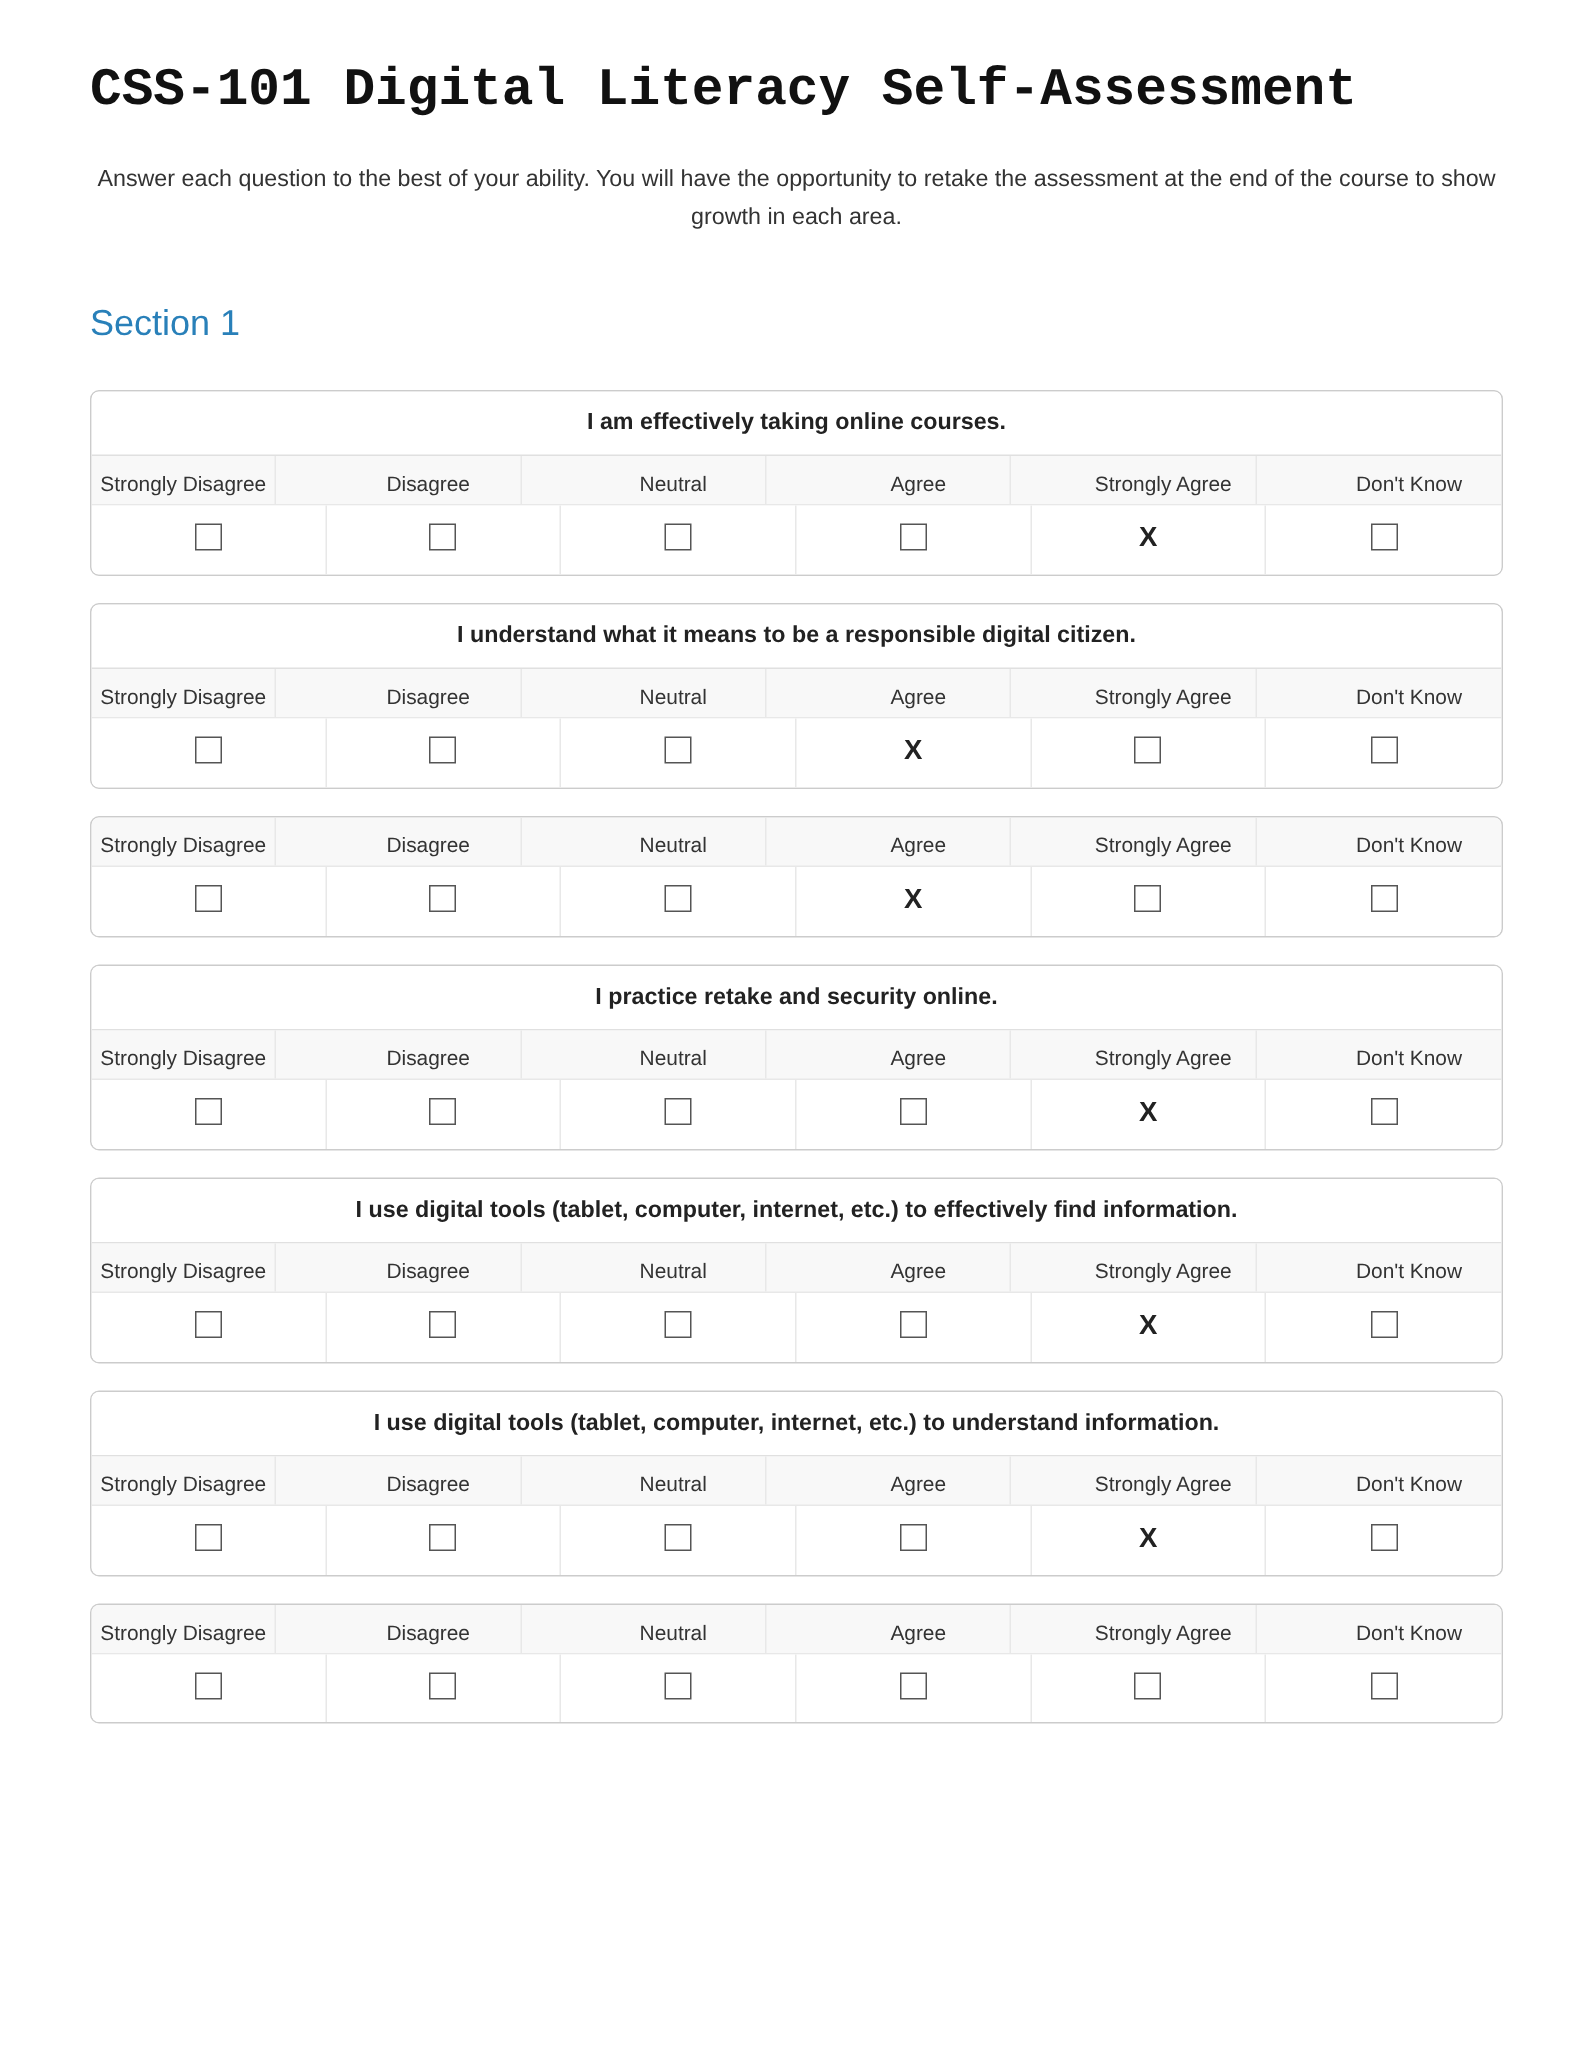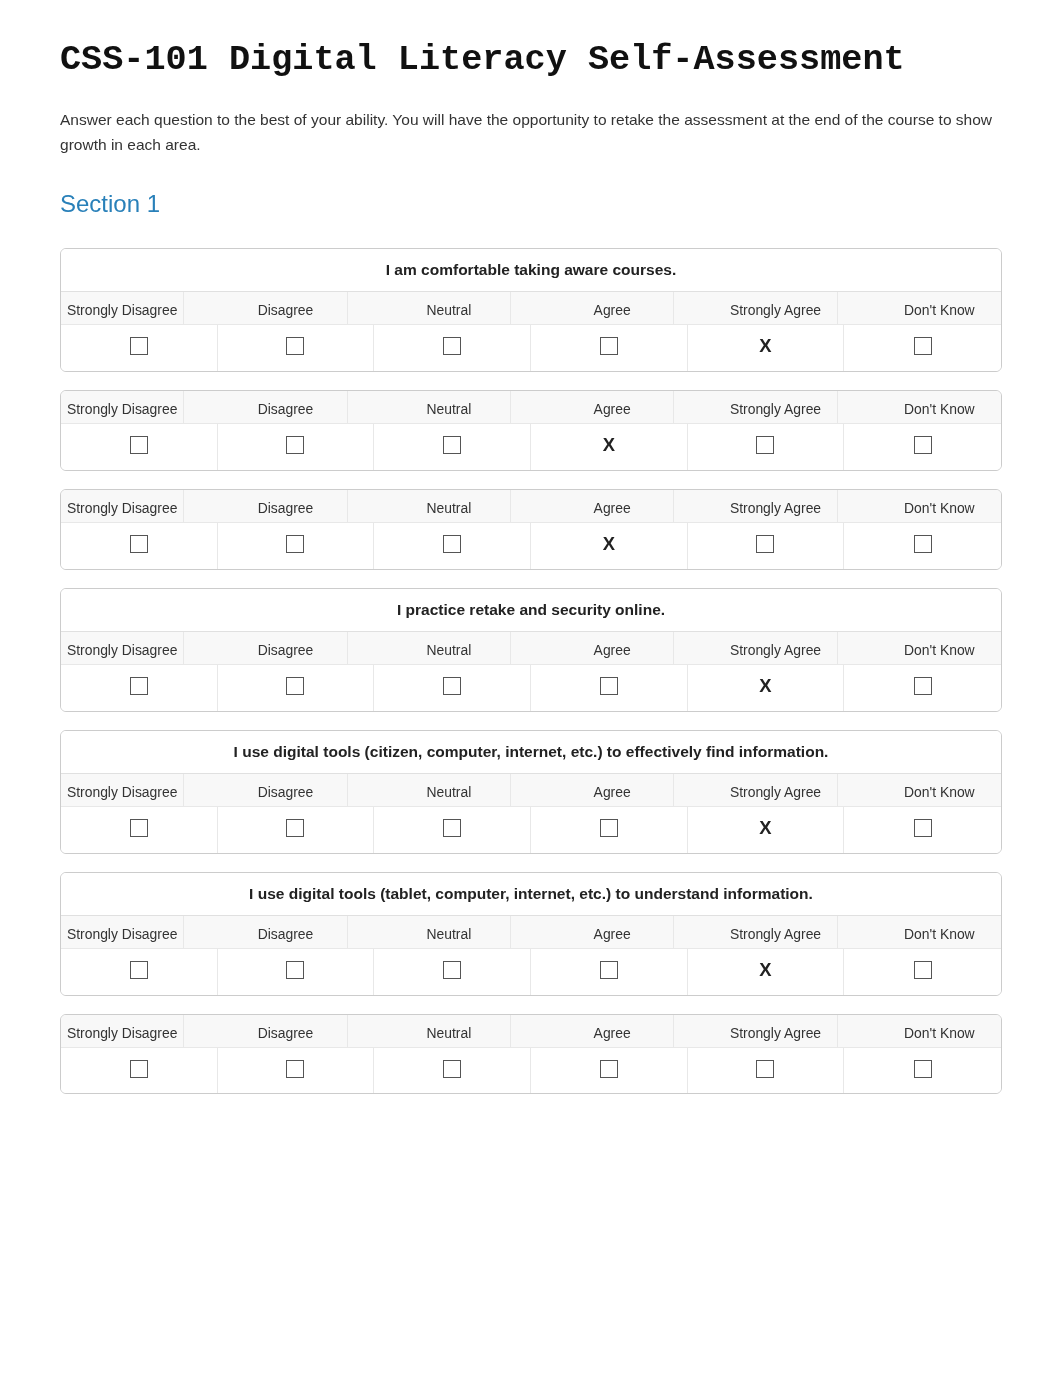--- a/index.html
+++ b/index.html
@@ -12,23 +12,24 @@
     }
     h1 {
       font-size: 2.2rem;
       font-weight: bold;
       margin-bottom: 28px;
       color: #111;
       font-family: Liberation Mono, monospace;
     }
     .instructions {
       font-size: 0.97rem;
-      margin-bottom: 32px;
+      margin-bottom: 44px;
       line-height: 1.6;
       color: #333;
+      text-align: center;
     }
     .section-title {
       font-size: 1.5rem;
       color: #2980b9;
       margin-bottom: 30px;
       font-weight: normal;
     }
     .question-card {
       border: 1px solid #ccc;
       border-radius: 6px;
@@ -85,39 +86,40 @@
   </style>
 </head>
 <body>
 
 <h1>CSS-101 Digital Literacy Self-Assessment</h1>
 <p class="instructions">Answer each question to the best of your ability.  You will have the opportunity to retake the assessment at the end of the course to show growth in each area.</p>
 <h2 class="section-title">Section 1</h2>
 
 <div id="questions-container">
     <div class="question-card">
-      <div class="question-text">I am comfortable taking aware courses.</div>
-      <div class="options-row">
-        <div class="option-cell">Strongly Disagree</div>
-        <div class="option-cell">Disagree</div>
-        <div class="option-cell">Neutral</div>
-        <div class="option-cell">Agree</div>
-        <div class="option-cell">Strongly Agree</div>
-        <div class="option-cell">Don't Know</div>
-      </div>
-      <div class="checkbox-row">
-        <div class="checkbox-cell"><span class="checkbox-icon"></span></div>
-        <div class="checkbox-cell"><span class="checkbox-icon"></span></div>
-        <div class="checkbox-cell"><span class="checkbox-icon"></span></div>
-        <div class="checkbox-cell"><span class="checkbox-icon"></span></div>
-        <div class="checkbox-cell"><span class="checked-x">X</span></div>
-        <div class="checkbox-cell"><span class="checkbox-icon"></span></div>
-      </div>
-    </div>
-    <div class="question-card">
+      <div class="question-text">I am effectively taking online courses.</div>
+      <div class="options-row">
+        <div class="option-cell">Strongly Disagree</div>
+        <div class="option-cell">Disagree</div>
+        <div class="option-cell">Neutral</div>
+        <div class="option-cell">Agree</div>
+        <div class="option-cell">Strongly Agree</div>
+        <div class="option-cell">Don't Know</div>
+      </div>
+      <div class="checkbox-row">
+        <div class="checkbox-cell"><span class="checkbox-icon"></span></div>
+        <div class="checkbox-cell"><span class="checkbox-icon"></span></div>
+        <div class="checkbox-cell"><span class="checkbox-icon"></span></div>
+        <div class="checkbox-cell"><span class="checkbox-icon"></span></div>
+        <div class="checkbox-cell"><span class="checked-x">X</span></div>
+        <div class="checkbox-cell"><span class="checkbox-icon"></span></div>
+      </div>
+    </div>
+    <div class="question-card">
+      <div class="question-text">I understand what it means to be a responsible digital citizen.</div>
       <div class="options-row">
         <div class="option-cell">Strongly Disagree</div>
         <div class="option-cell">Disagree</div>
         <div class="option-cell">Neutral</div>
         <div class="option-cell">Agree</div>
         <div class="option-cell">Strongly Agree</div>
         <div class="option-cell">Don't Know</div>
       </div>
       <div class="checkbox-row">
         <div class="checkbox-cell"><span class="checkbox-icon"></span></div>
@@ -159,21 +161,21 @@
       <div class="checkbox-row">
         <div class="checkbox-cell"><span class="checkbox-icon"></span></div>
         <div class="checkbox-cell"><span class="checkbox-icon"></span></div>
         <div class="checkbox-cell"><span class="checkbox-icon"></span></div>
         <div class="checkbox-cell"><span class="checkbox-icon"></span></div>
         <div class="checkbox-cell"><span class="checked-x">X</span></div>
         <div class="checkbox-cell"><span class="checkbox-icon"></span></div>
       </div>
     </div>
     <div class="question-card">
-      <div class="question-text">I use digital tools (citizen, computer, internet, etc.) to effectively find information.</div>
+      <div class="question-text">I use digital tools (tablet, computer, internet, etc.) to effectively find information.</div>
       <div class="options-row">
         <div class="option-cell">Strongly Disagree</div>
         <div class="option-cell">Disagree</div>
         <div class="option-cell">Neutral</div>
         <div class="option-cell">Agree</div>
         <div class="option-cell">Strongly Agree</div>
         <div class="option-cell">Don't Know</div>
       </div>
       <div class="checkbox-row">
         <div class="checkbox-cell"><span class="checkbox-icon"></span></div>

